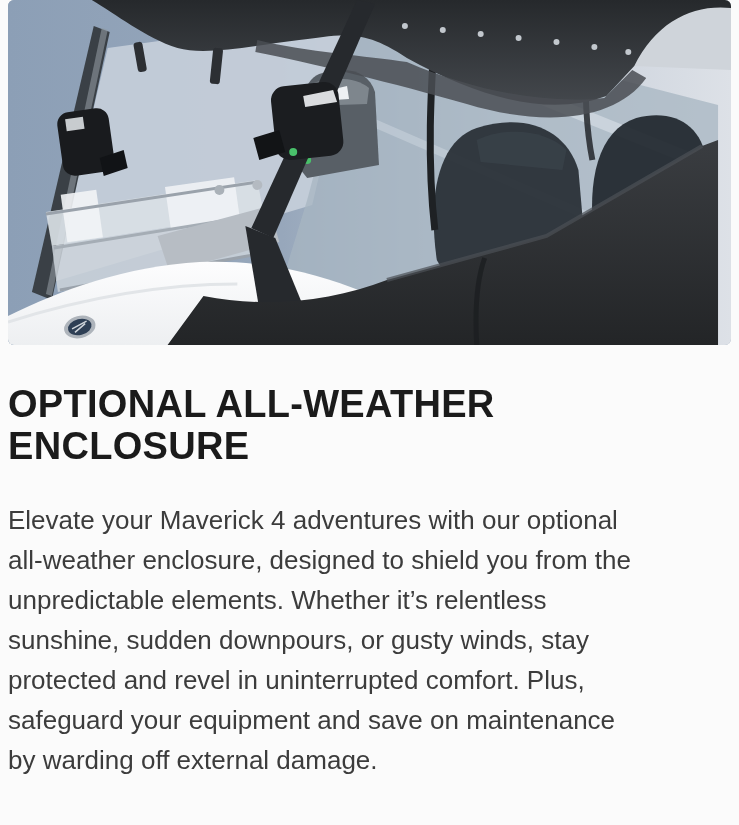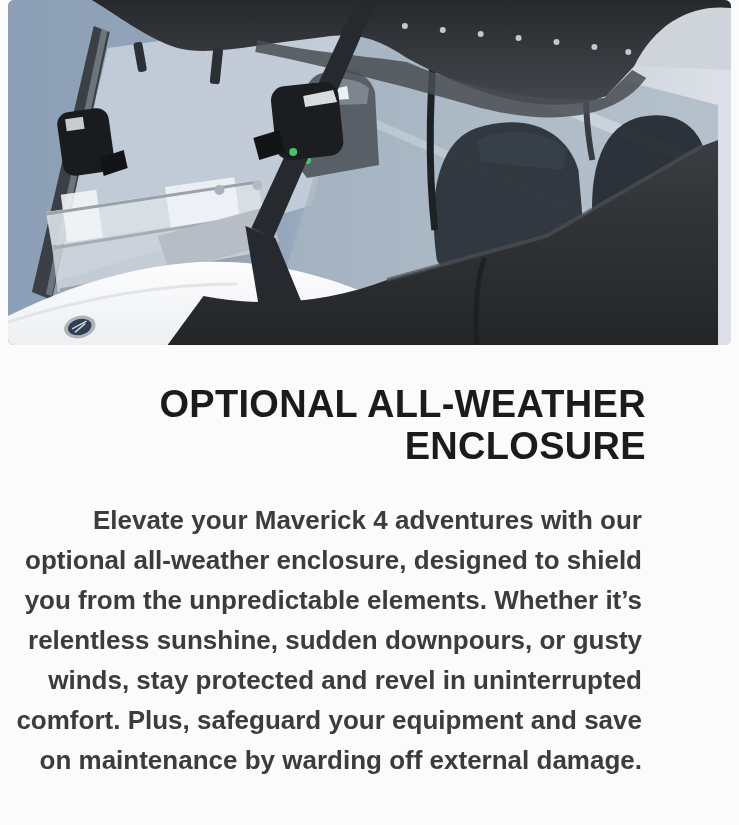--- a/index.html
+++ b/index.html
@@ -11,21 +11,20 @@
   body {
     font-family: "Liberation Sans", sans-serif;
     color: #3c3c3c;
     min-height: 825px;
     box-sizing: border-box;
   }
   .page {
     width: 654px;
     padding: 0 8px;
     box-sizing: border-box;
-    text-align: right;
   }
   .hero {
     width: 723px;
     height: 345px;
     border-radius: 6px;
     overflow: hidden;
     display: block;
     position: relative;
     background: #9aa9bd;
   }
@@ -41,21 +40,21 @@
     font-weight: 800;
     letter-spacing: 0.3px;
     color: #1b1b1b;
     text-transform: uppercase;
     font-family: "Liberation Sans", sans-serif;
   }
   .section-paragraph {
     margin: 33px 4px 0 0;
     font-size: 26px;
     line-height: 40px;
-    font-weight: 700;
+    font-weight: 400;
     color: #3c3c3c;
     max-width: 723px;
   }
 </style>
 </head>
 <body>
 
 <div class="page">
 
   <div class="hero">

